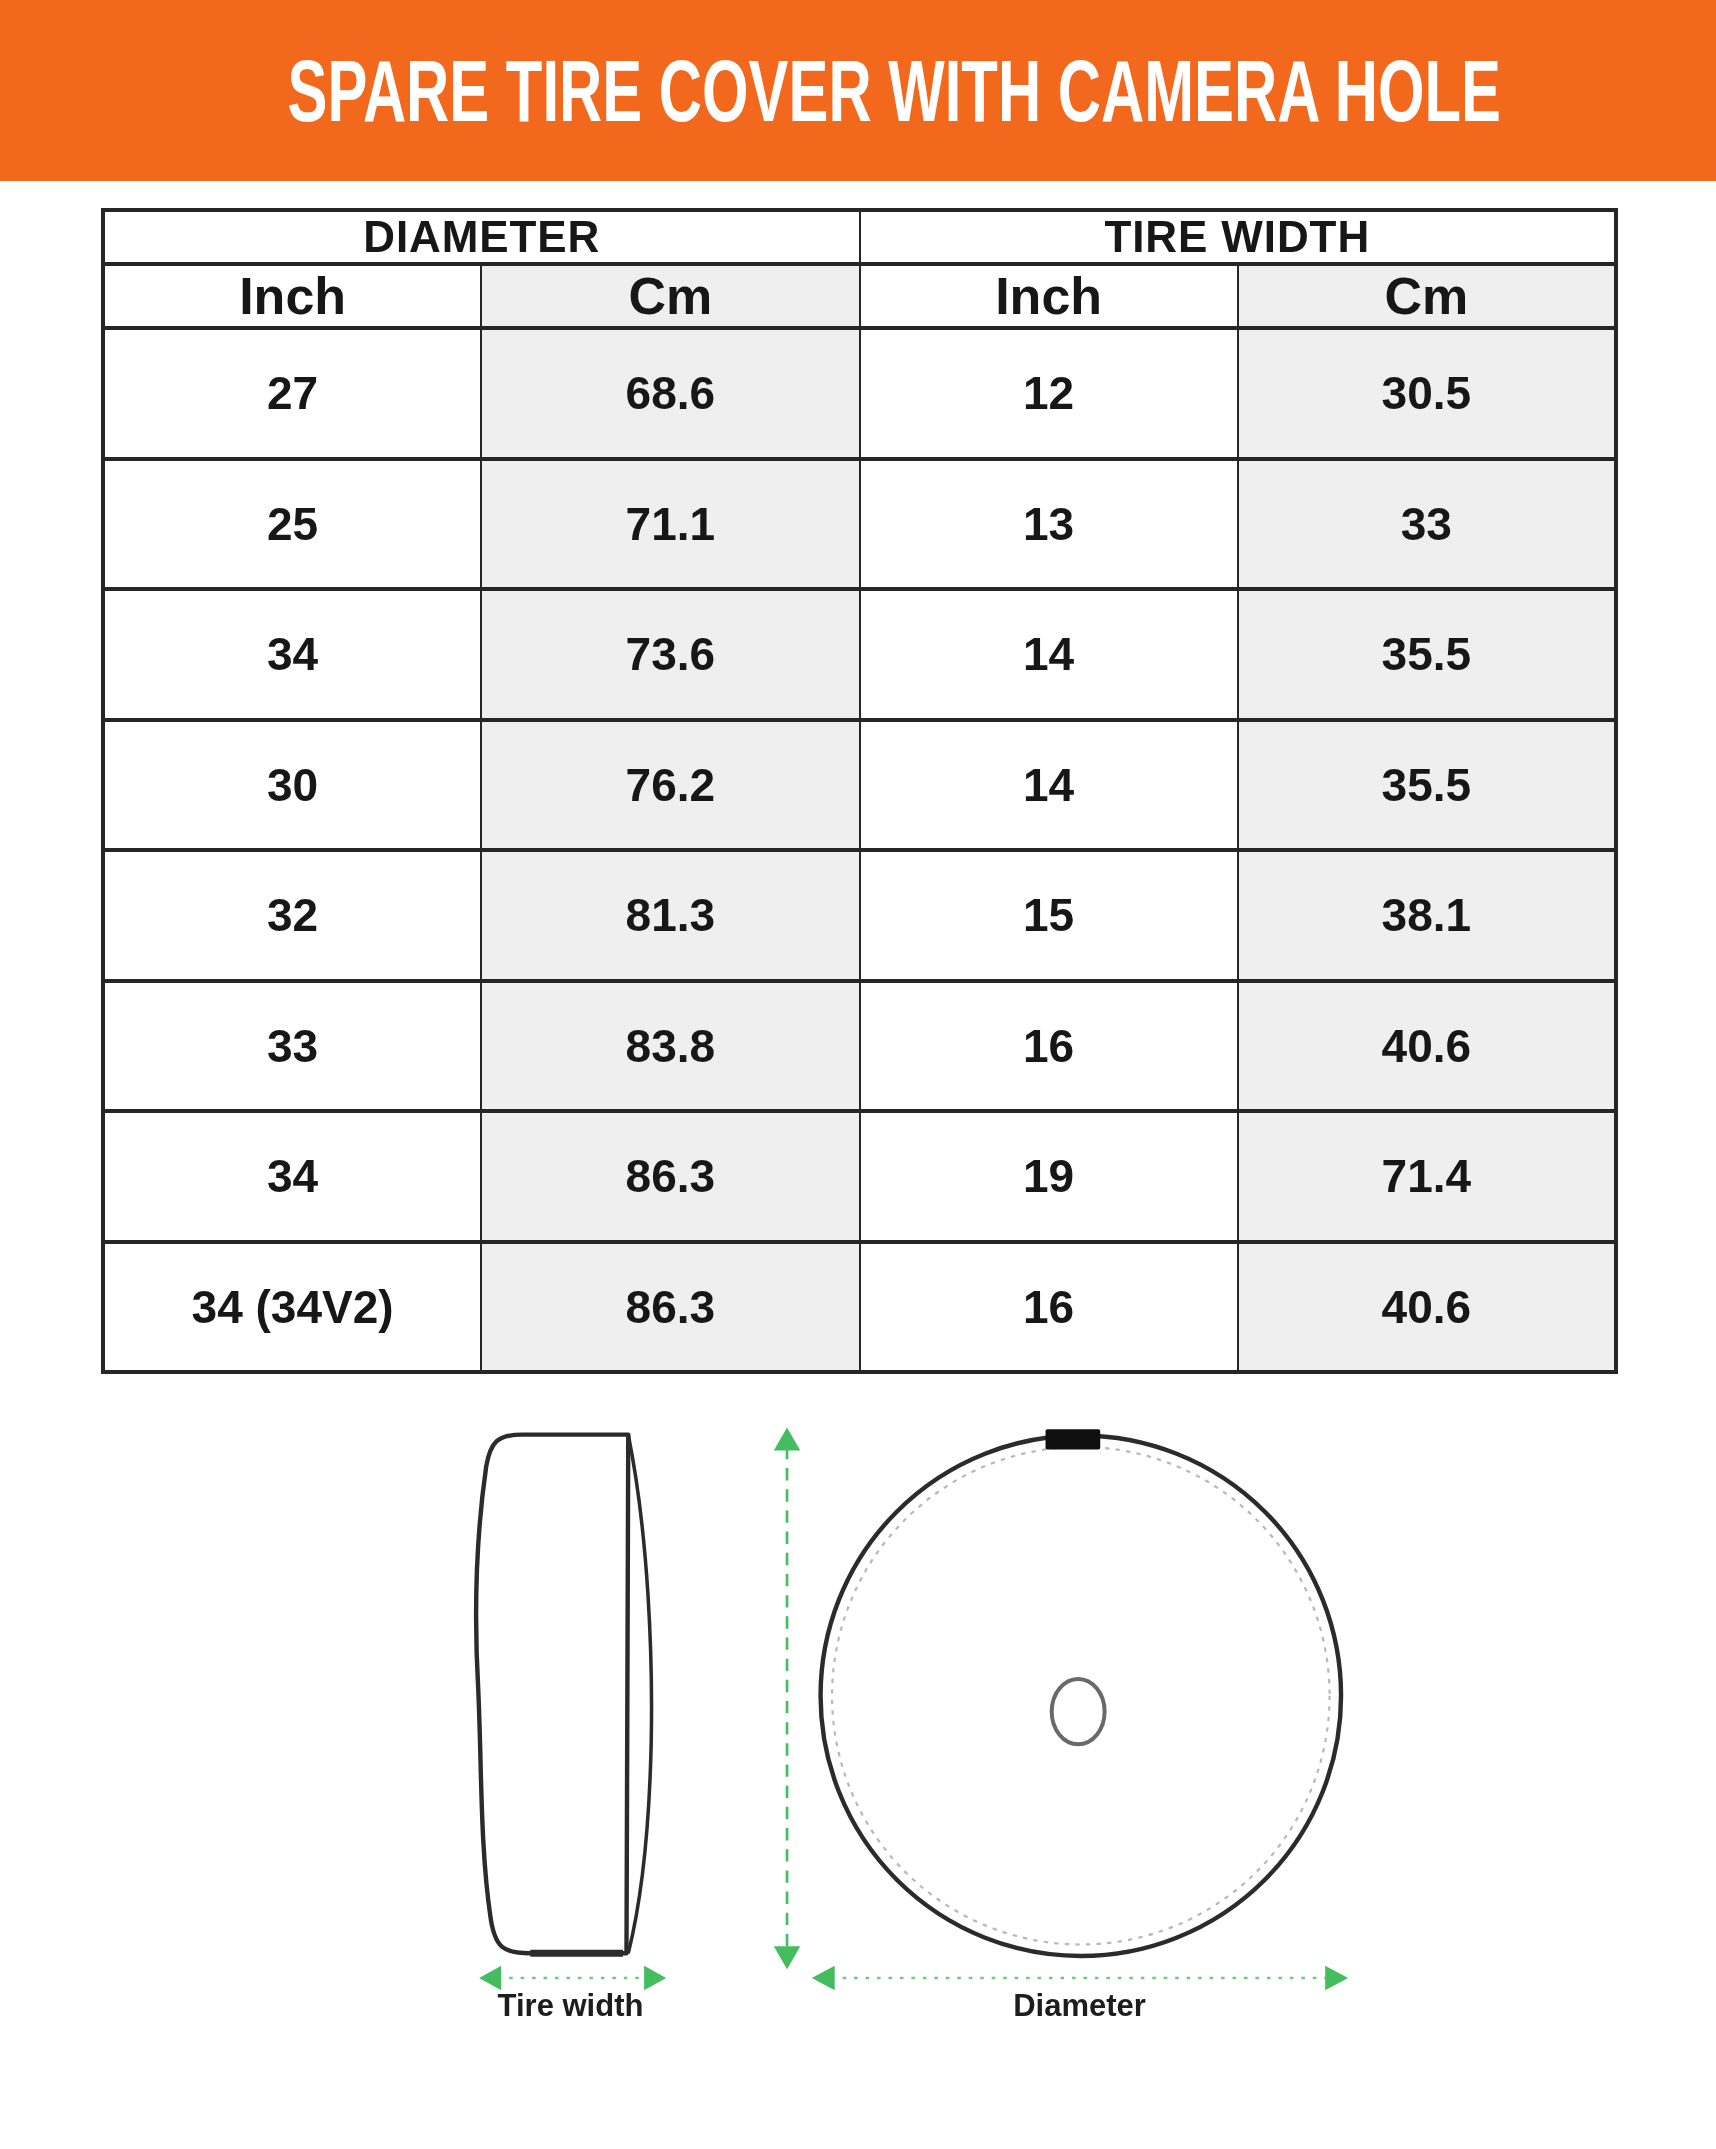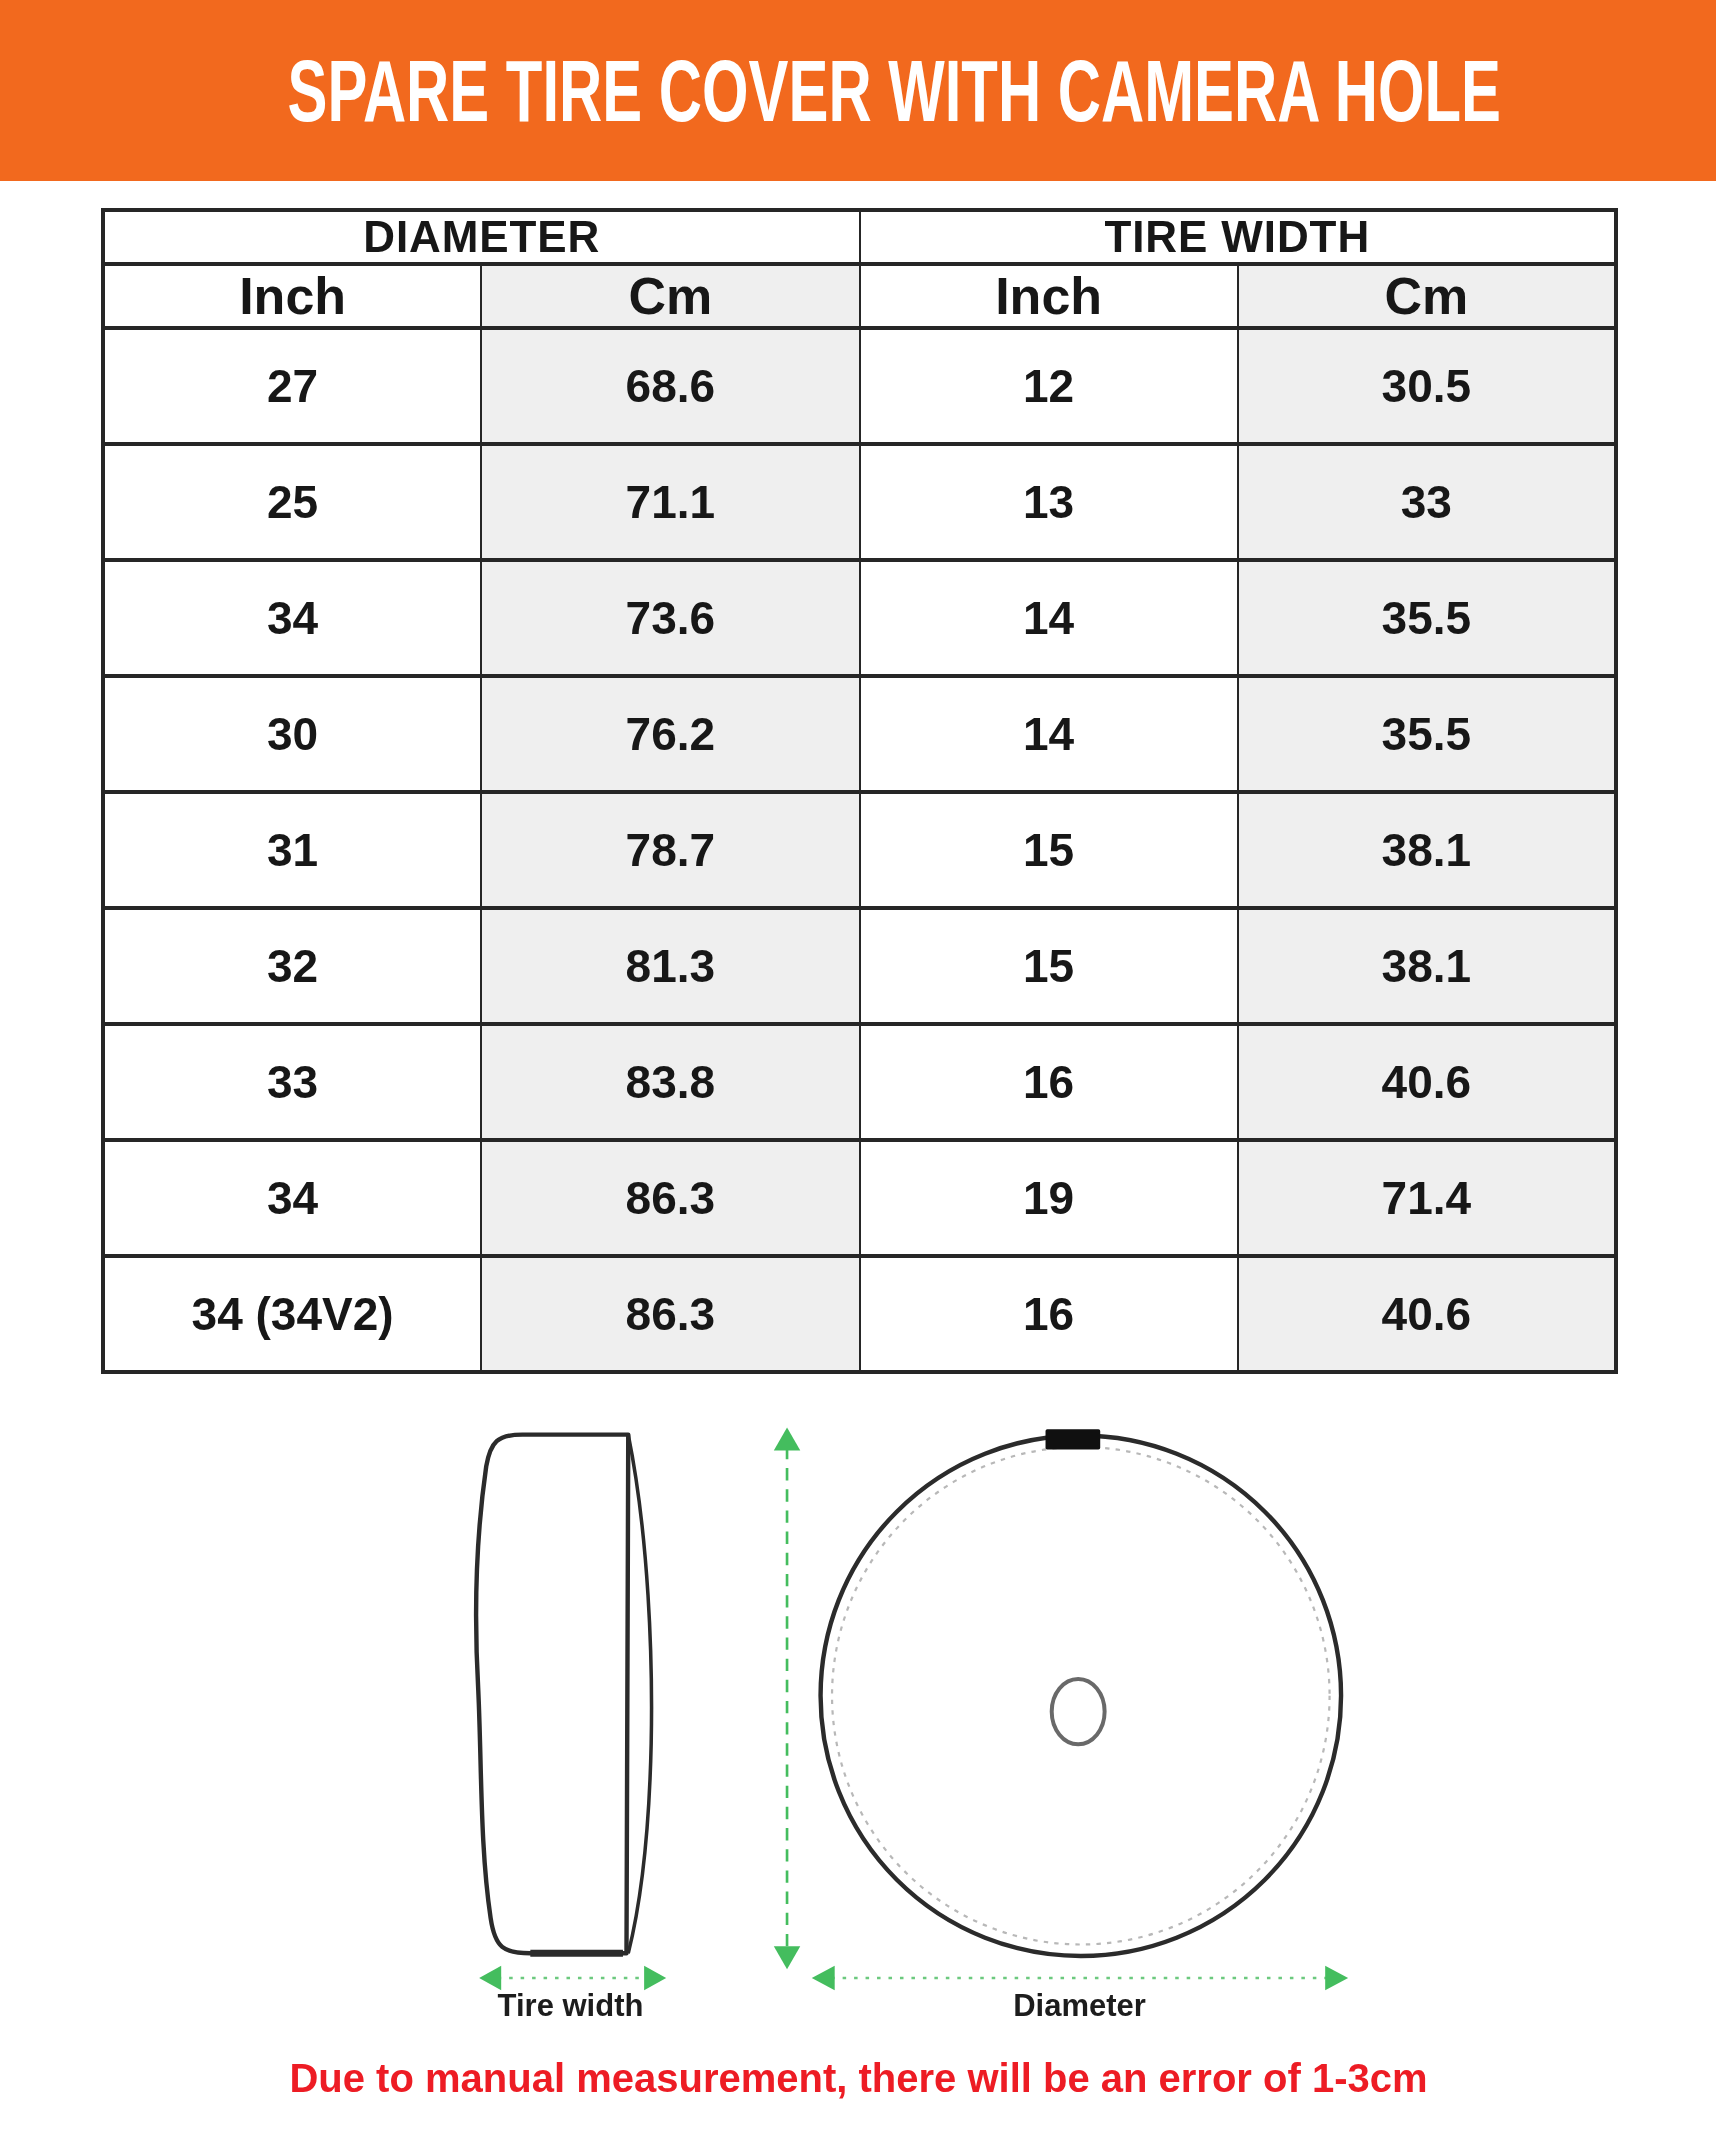--- a/index.html
+++ b/index.html
@@ -106,26 +106,20 @@
         <td class="cell col-inch">14</td>
         <td class="cell col-cm">35.5</td>
       </tr>
       <tr>
         <td class="cell col-inch">30</td>
         <td class="cell col-cm">76.2</td>
         <td class="cell col-inch">14</td>
         <td class="cell col-cm">35.5</td>
       </tr>
       <tr>
-        <td class="cell col-inch">31</td>
-        <td class="cell col-cm">78.7</td>
-        <td class="cell col-inch">15</td>
-        <td class="cell col-cm">38.1</td>
-      </tr>
-      <tr>
         <td class="cell col-inch">32</td>
         <td class="cell col-cm">81.3</td>
         <td class="cell col-inch">15</td>
         <td class="cell col-cm">38.1</td>
       </tr>
       <tr>
         <td class="cell col-inch">33</td>
         <td class="cell col-cm">83.8</td>
         <td class="cell col-inch">16</td>
         <td class="cell col-cm">40.6</td>
@@ -184,16 +178,15 @@
     <g>
       <line x1="942" y1="662" x2="1506" y2="662" stroke="var(--dash-green,#6CC97E)" stroke-width="3" stroke-dasharray="4 9"></line>
       <polygon points="920,662 946,648 946,676" fill="var(--arrow-green,#44BD5E)"></polygon>
       <polygon points="1528,662 1502,648 1502,676" fill="var(--arrow-green,#44BD5E)"></polygon>
     </g>
   </svg>
 
   <div class="diagram-label label-tirewidth">Tire width</div>
   <div class="diagram-label label-diameter">Diameter</div>
 
-  <div class="footnote">Due to manual measurement, there will be an error of 1-3cm</div>
 
 </div>
 
 
 </body></html>

